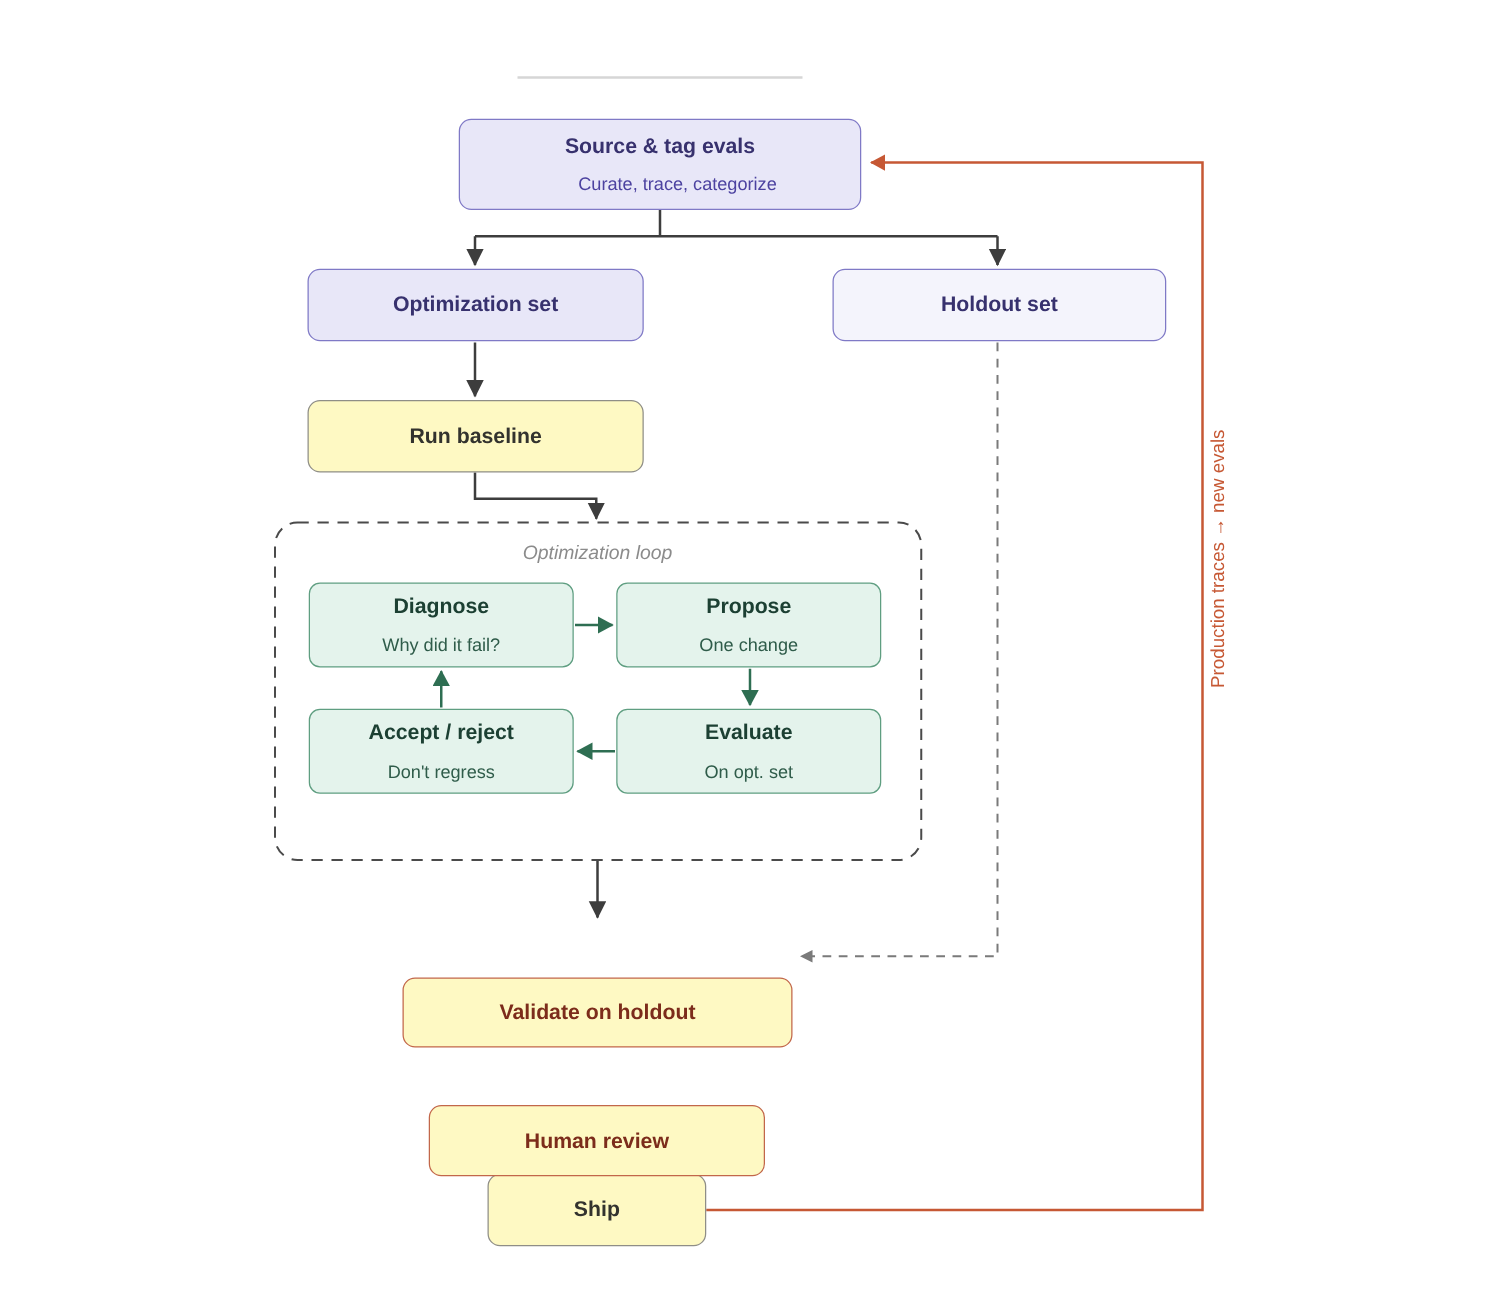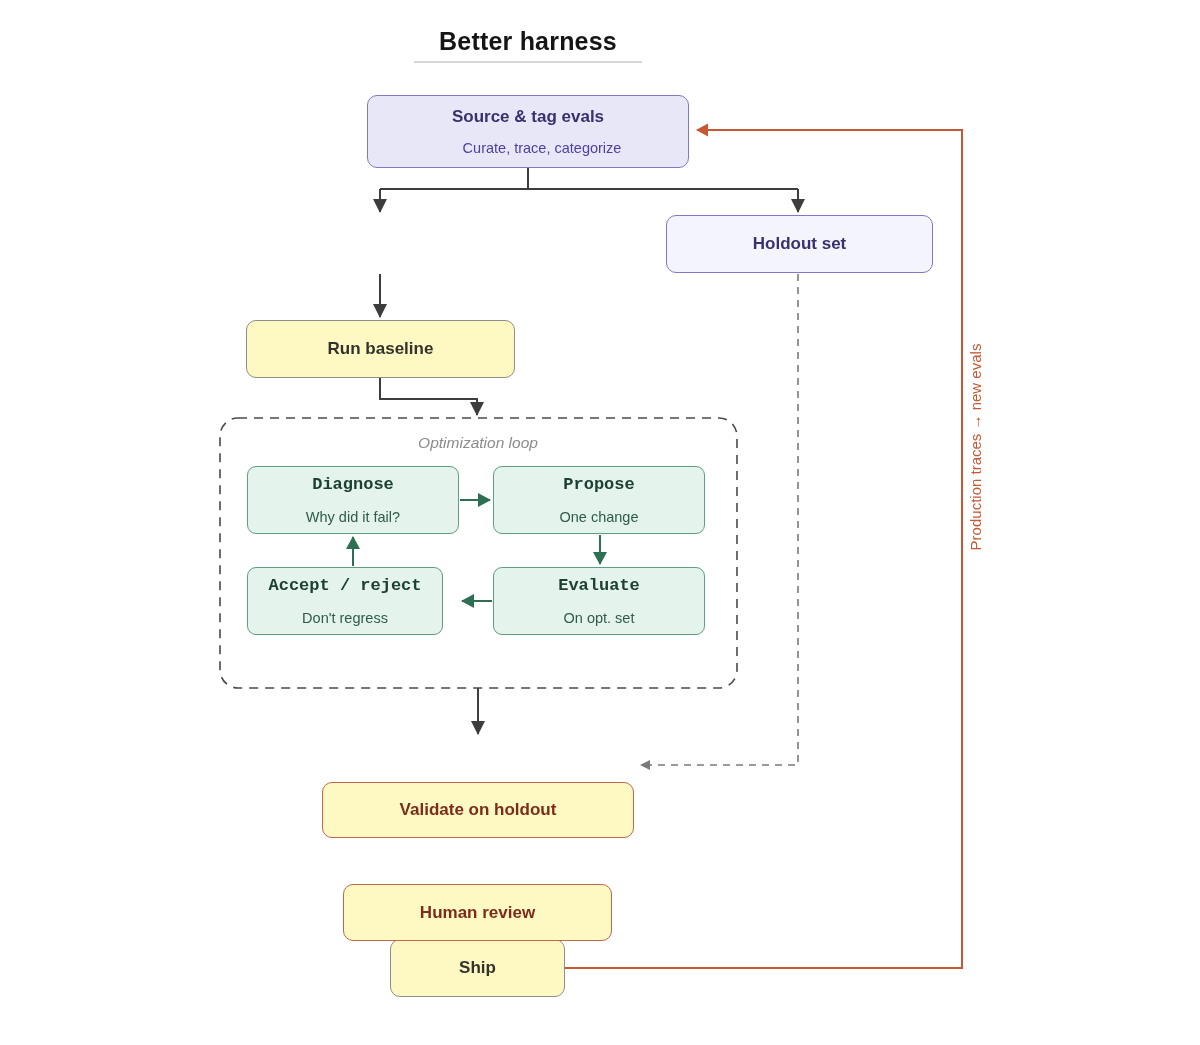--- a/index.html
+++ b/index.html
@@ -25,21 +25,21 @@
 
   .purple   {background:#e8e7f8;border:1.5px solid #7f79c6;}
   .purple-lt{background:#f4f4fc;border:1.5px solid #7f79c6;}
   .purple .node-title,.purple-lt .node-title{color:#37316e;}
   .purple .node-sub{color:#4c42a0;margin-left:28px;}
 
   .neutral{background:#fef9c3;border:1.5px solid #8f8e87;}
   .neutral .node-title{color:#33332e;}
 
   .green{background:#e4f3ec;border:1.5px solid #5f9e81;border-radius:9px;}
-  .green .node-title{color:#1c4033;font-family:Liberation Mono, monospace;}
+  .green .node-title{color:#1c4033;}
   .green .node-sub{color:#2f5c4a;}
 
   .pink{background:#fef9c3;border:1.5px solid #c2674a;margin-top:45px;}
   .pink .node-title{color:#7c2c1b;}
 
   .loop-label{
     position:absolute;left:478px;top:434px;transform:translateX(-50%);
     font-size:15.5px;font-style:italic;color:#8b8b8b;white-space:nowrap;
   }
   .feedback-label{
@@ -83,28 +83,30 @@
     <path d="M478,896 V936" fill="none" stroke="#3d3d3d" stroke-width="2" marker-end="url(#mDark)"></path>
 
     <rect x="220" y="418" width="517" height="270" rx="18" fill="none" stroke="#4a4a4a" stroke-width="1.6" stroke-dasharray="9 7"></rect>
 
     <path d="M460,500 H490" fill="none" stroke="#2e6e52" stroke-width="2" marker-end="url(#mGreen)"></path>
     <path d="M600,535 V564" fill="none" stroke="#2e6e52" stroke-width="2" marker-end="url(#mGreen)"></path>
     <path d="M492,601 H462" fill="none" stroke="#2e6e52" stroke-width="2" marker-end="url(#mGreen)"></path>
     <path d="M353,566 V537" fill="none" stroke="#2e6e52" stroke-width="2" marker-end="url(#mGreen)"></path>
   </svg>
 
-  <div class="page-title">Better harness</div>
   <div class="title-rule"></div>
 
   <div class="node purple" style="left:367px;top:95px;width:322px;height:73px;">
     <div class="node-title">Source &amp; tag evals</div>
     <div class="node-sub">Curate, trace, categorize</div>
   </div>
 
+  <div class="node purple" style="left:246px;top:215px;width:269px;height:58px;">
+    <div class="node-title">Optimization set</div>
+  </div>
 
   <div class="node purple-lt" style="left:666px;top:215px;width:267px;height:58px;">
     <div class="node-title">Holdout set</div>
   </div>
 
   <div class="node neutral" style="left:246px;top:320px;width:269px;height:58px;">
     <div class="node-title">Run baseline</div>
   </div>
 
   <div class="loop-label">Optimization loop</div>
@@ -112,21 +114,21 @@
   <div class="node green" style="left:247px;top:466px;width:212px;height:68px;">
     <div class="node-title">Diagnose</div>
     <div class="node-sub">Why did it fail?</div>
   </div>
 
   <div class="node green" style="left:493px;top:466px;width:212px;height:68px;">
     <div class="node-title">Propose</div>
     <div class="node-sub">One change</div>
   </div>
 
-  <div class="node green" style="left:247px;top:567px;width:196px;height:68px;">
+  <div class="node green" style="left:247px;top:567px;width:212px;height:68px;">
     <div class="node-title">Accept / reject</div>
     <div class="node-sub">Don't regress</div>
   </div>
 
   <div class="node green" style="left:493px;top:567px;width:212px;height:68px;">
     <div class="node-title">Evaluate</div>
     <div class="node-sub">On opt. set</div>
   </div>
 
   <div class="node pink" style="left:322px;top:737px;width:312px;height:56px;">

